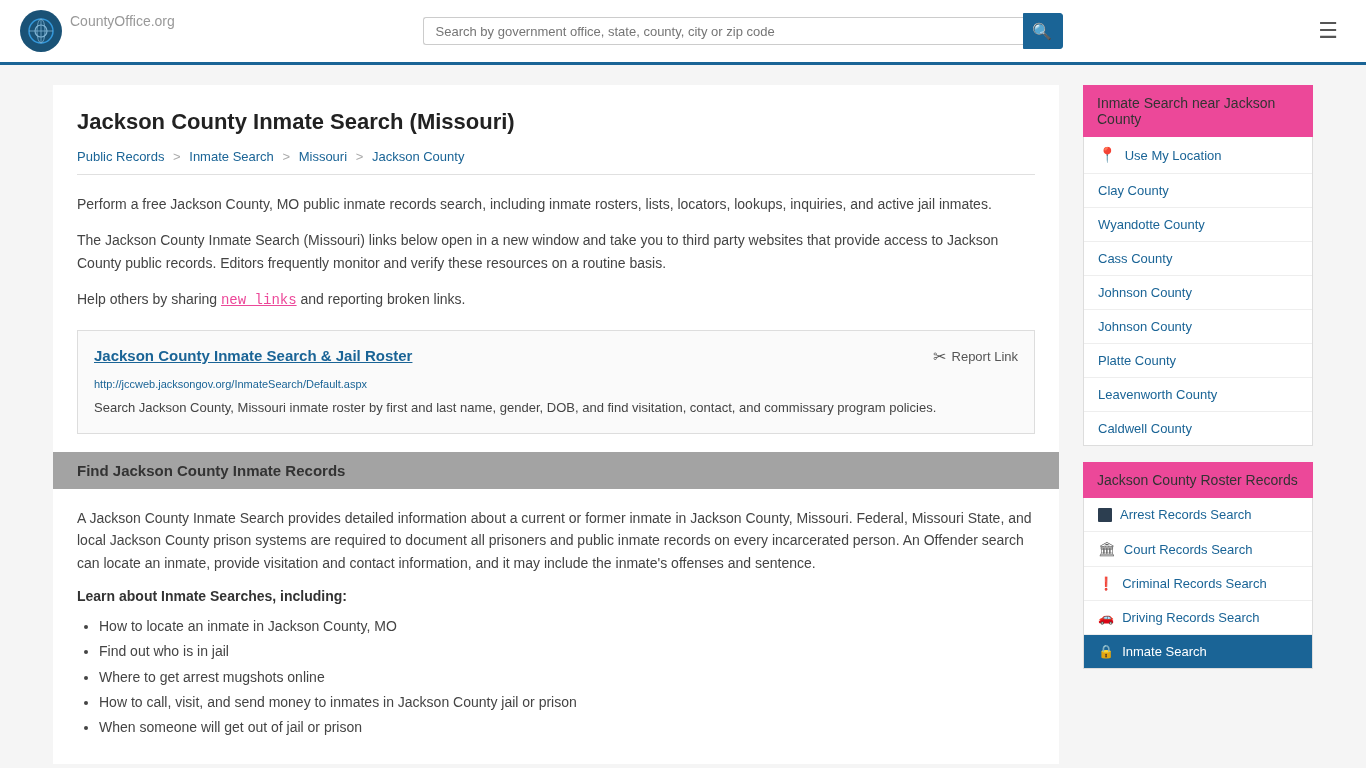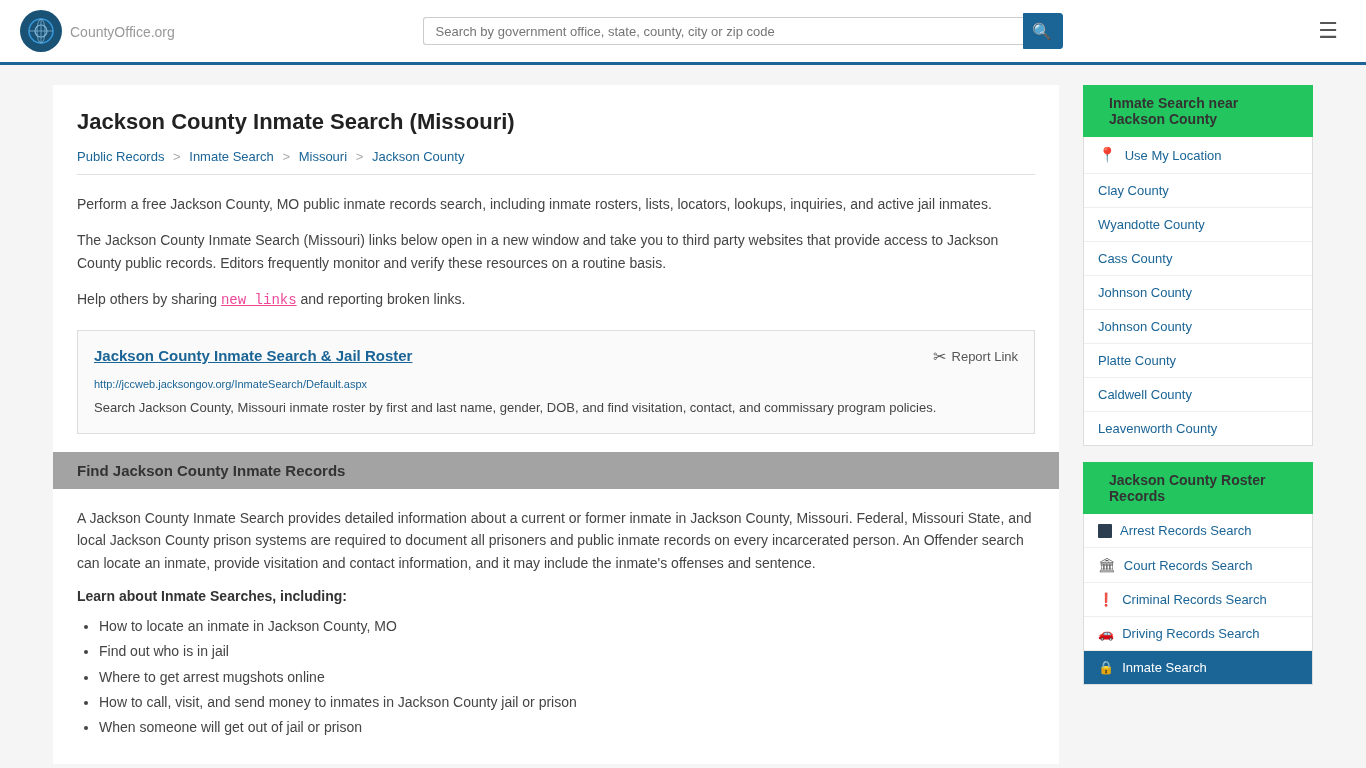--- a/index.html
+++ b/index.html
@@ -9,21 +9,20 @@
     .header {
       background: #fff;
       border-bottom: 3px solid #1a6496;
       padding: 10px 20px;
       display: flex;
       align-items: center;
       justify-content: space-between;
     }
     .logo-area {
       display: flex;
-      align-items: center;
       gap: 8px;
     }
     .logo-circle {
       width: 42px;
       height: 42px;
       border-radius: 50%;
       background: #1a5276;
       display: flex;
       align-items: center;
       justify-content: center;
@@ -201,24 +200,24 @@
       font-size: 14px;
       color: #444;
       line-height: 1.8;
     }
 
     
     .sidebar-section {
       margin-bottom: 16px;
     }
     .sidebar-section-header {
-      background: #22c55e;
-      padding: 10px 26px;
-      font-size: 14px;
-      font-weight: bold;
+      background: #ec4899;
+      padding: 10px 14px;
+      font-size: 14px;
+      font-weight: normal;
       color: #333;
       margin-bottom: 0;
     }
     .sidebar-section-body {
       background: #fff;
       border: 1px solid #ddd;
       border-top: none;
     }
     .sidebar-item {
       padding: 9px 14px;
@@ -370,24 +369,24 @@
         <a class="sidebar-item" href="#">
           <span>Johnson County</span>
         </a>
         <a class="sidebar-item" href="#">
           <span>Johnson County</span>
         </a>
         <a class="sidebar-item" href="#">
           <span>Platte County</span>
         </a>
         <a class="sidebar-item" href="#">
+          <span>Leavenworth County</span>
+        </a>
+        <a class="sidebar-item" href="#">
           <span>Caldwell County</span>
-        </a>
-        <a class="sidebar-item" href="#">
-          <span>Leavenworth County</span>
         </a>
 
       </div>
     </div>
 
     <div class="sidebar-section">
       <div class="sidebar-section-header">
         <span>Jackson County Roster Records</span>
       </div>
       <div class="sidebar-section-body">

